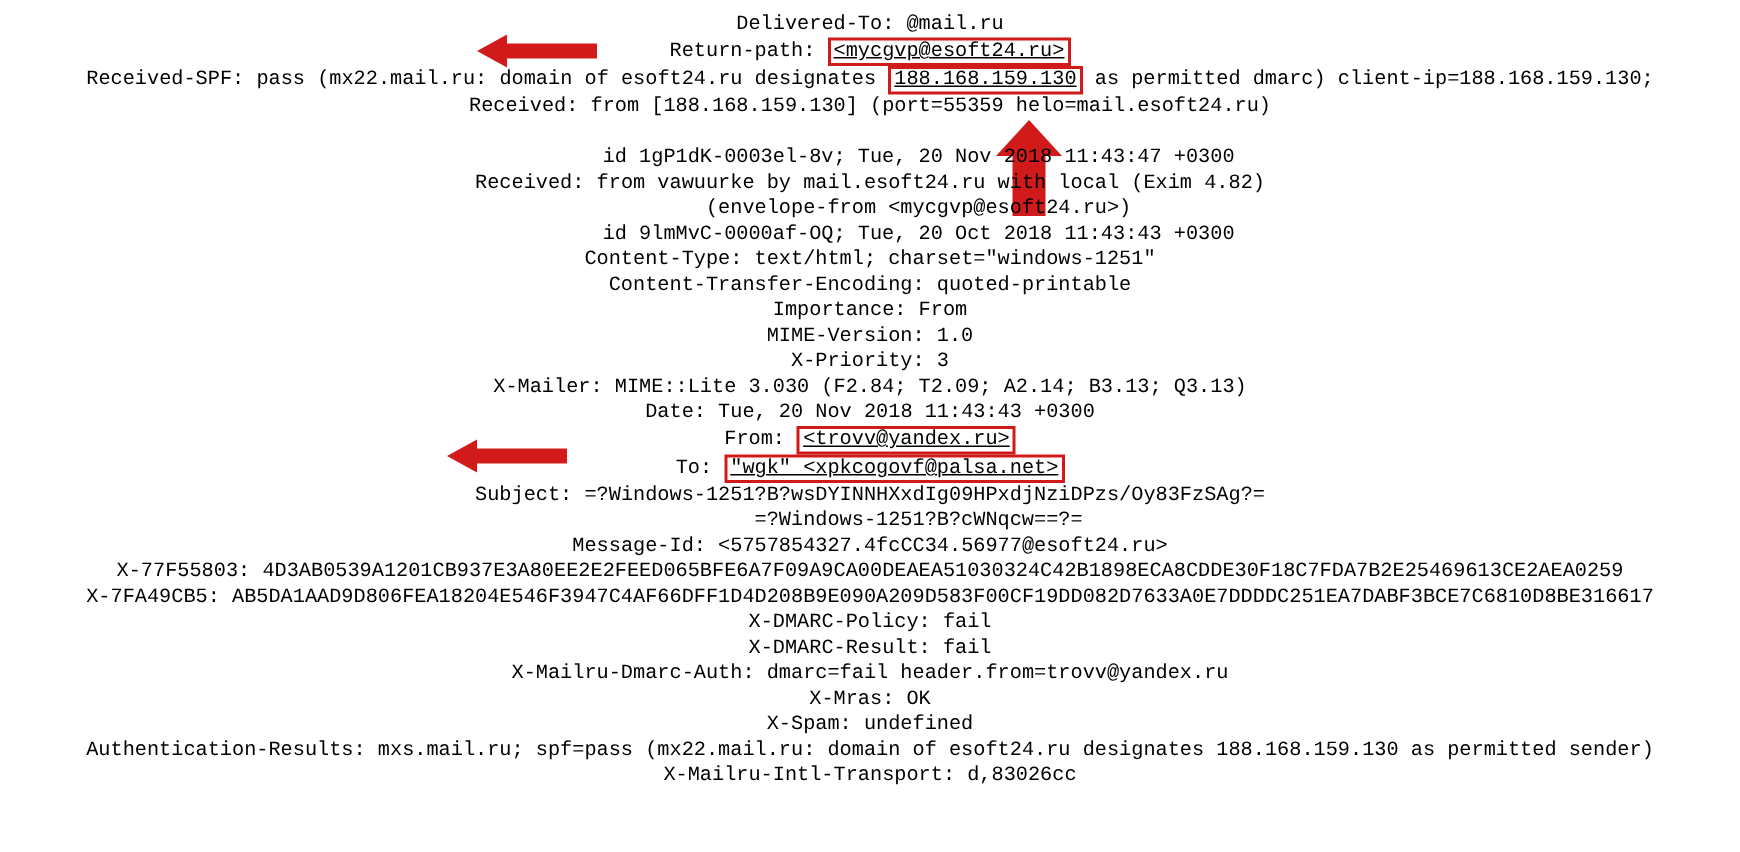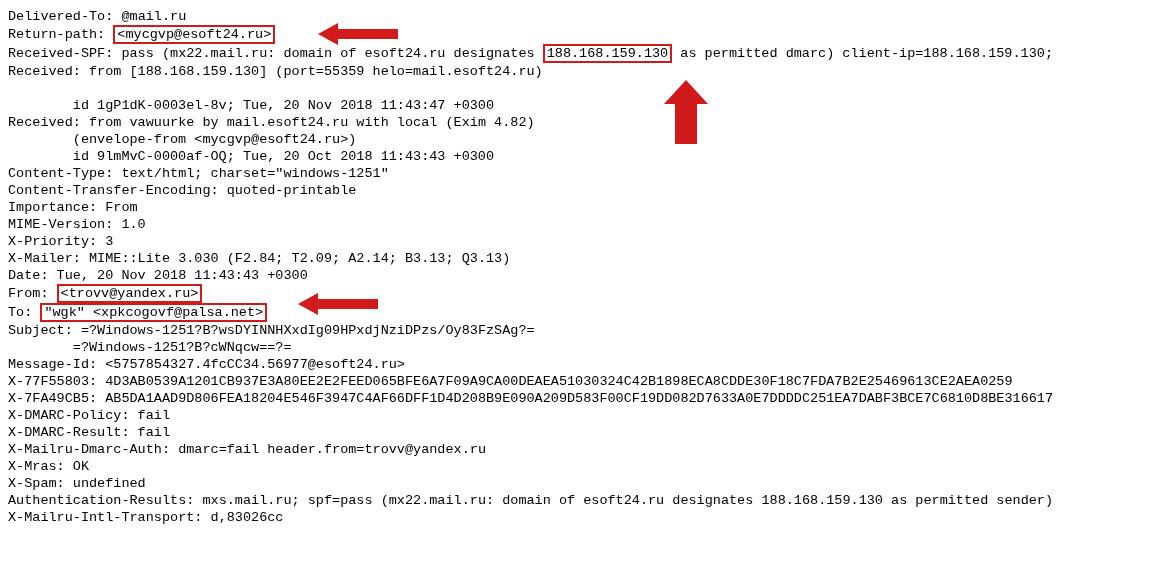--- a/index.html
+++ b/index.html
@@ -6,27 +6,28 @@
     margin: 0;
     padding: 8px;
     font-family: "Courier New", Courier, monospace;
     font-size: 13.5px;
     line-height: 17px;
     color: #000;
     background: #fff;
     white-space: nowrap;
     overflow: hidden;
   }
-  .line { position: relative; }
+  .line { position: relative; text-align: center; }
   .indent { display: inline-block; width: 4.8em; } 
   .box {
     border: 2px solid #d11a1a;
     padding: 0 2px;
     display: inline-block;
     line-height: 15px;
+    text-decoration: underline;
   }
   .arrow-left {
     position: absolute;
     width: 80px;
     height: 26px;
     pointer-events: none;
   }
   .arrow-left svg { width: 100%; height: 100%; }
   .arrow-up {
     position: absolute;

